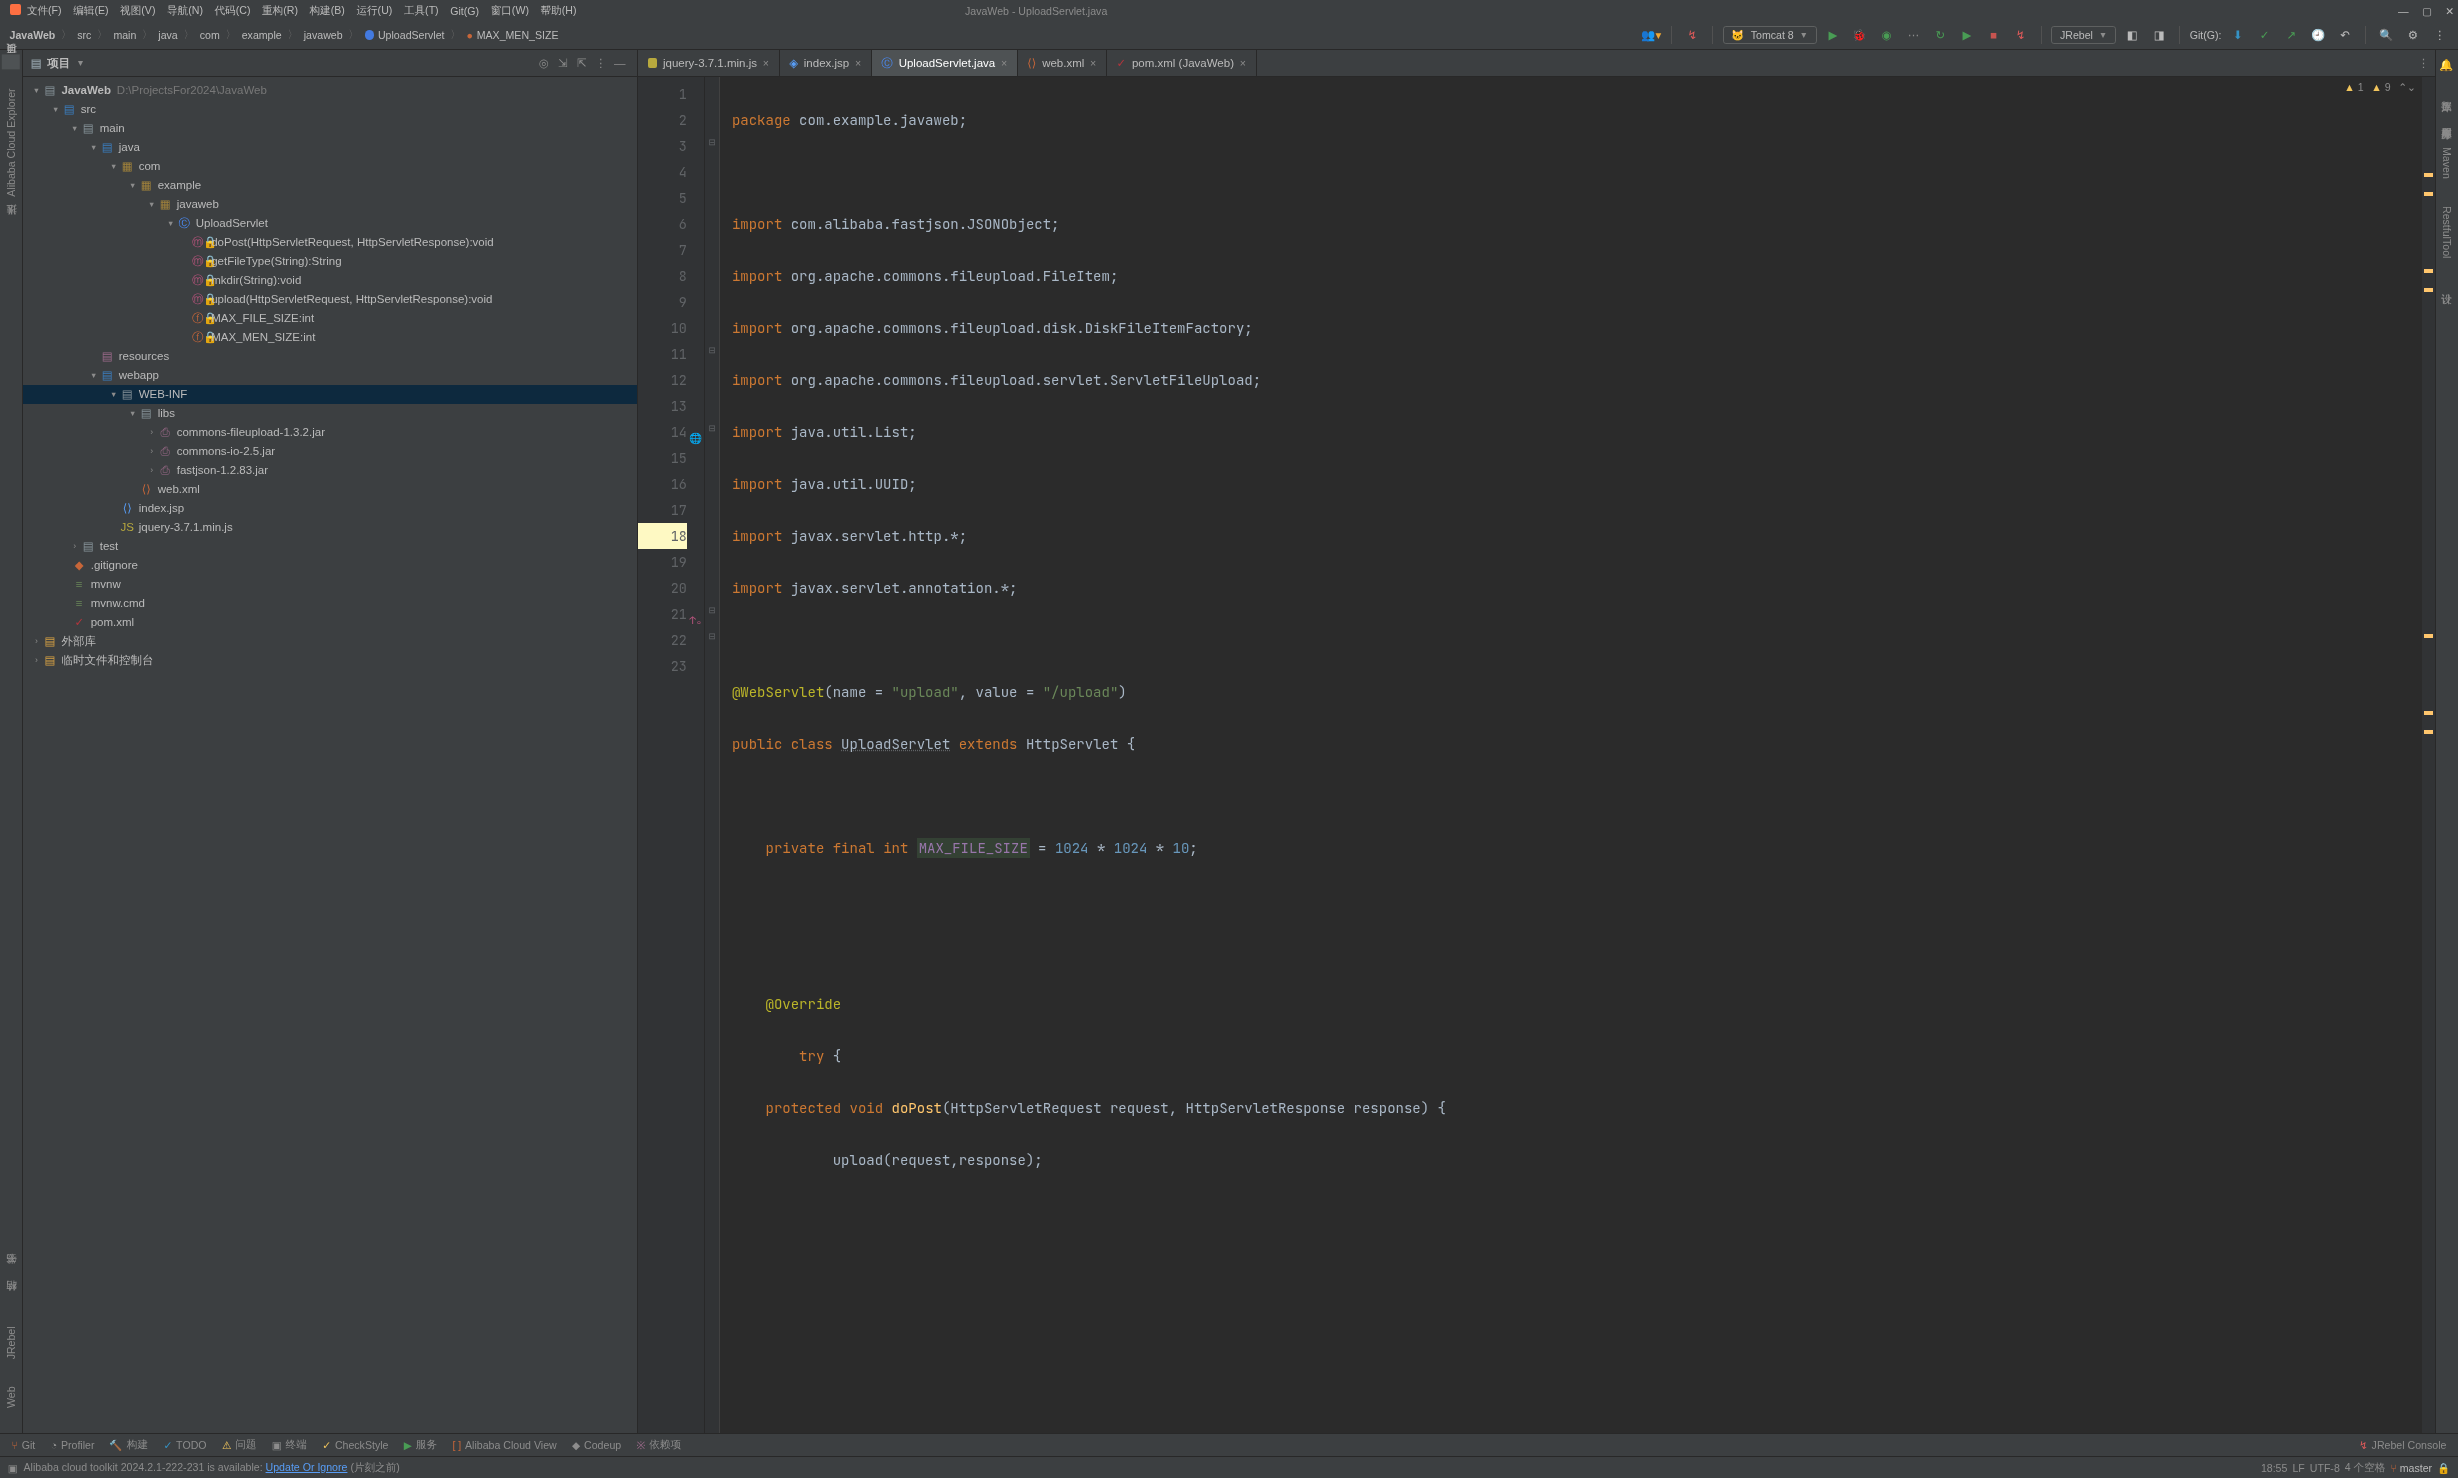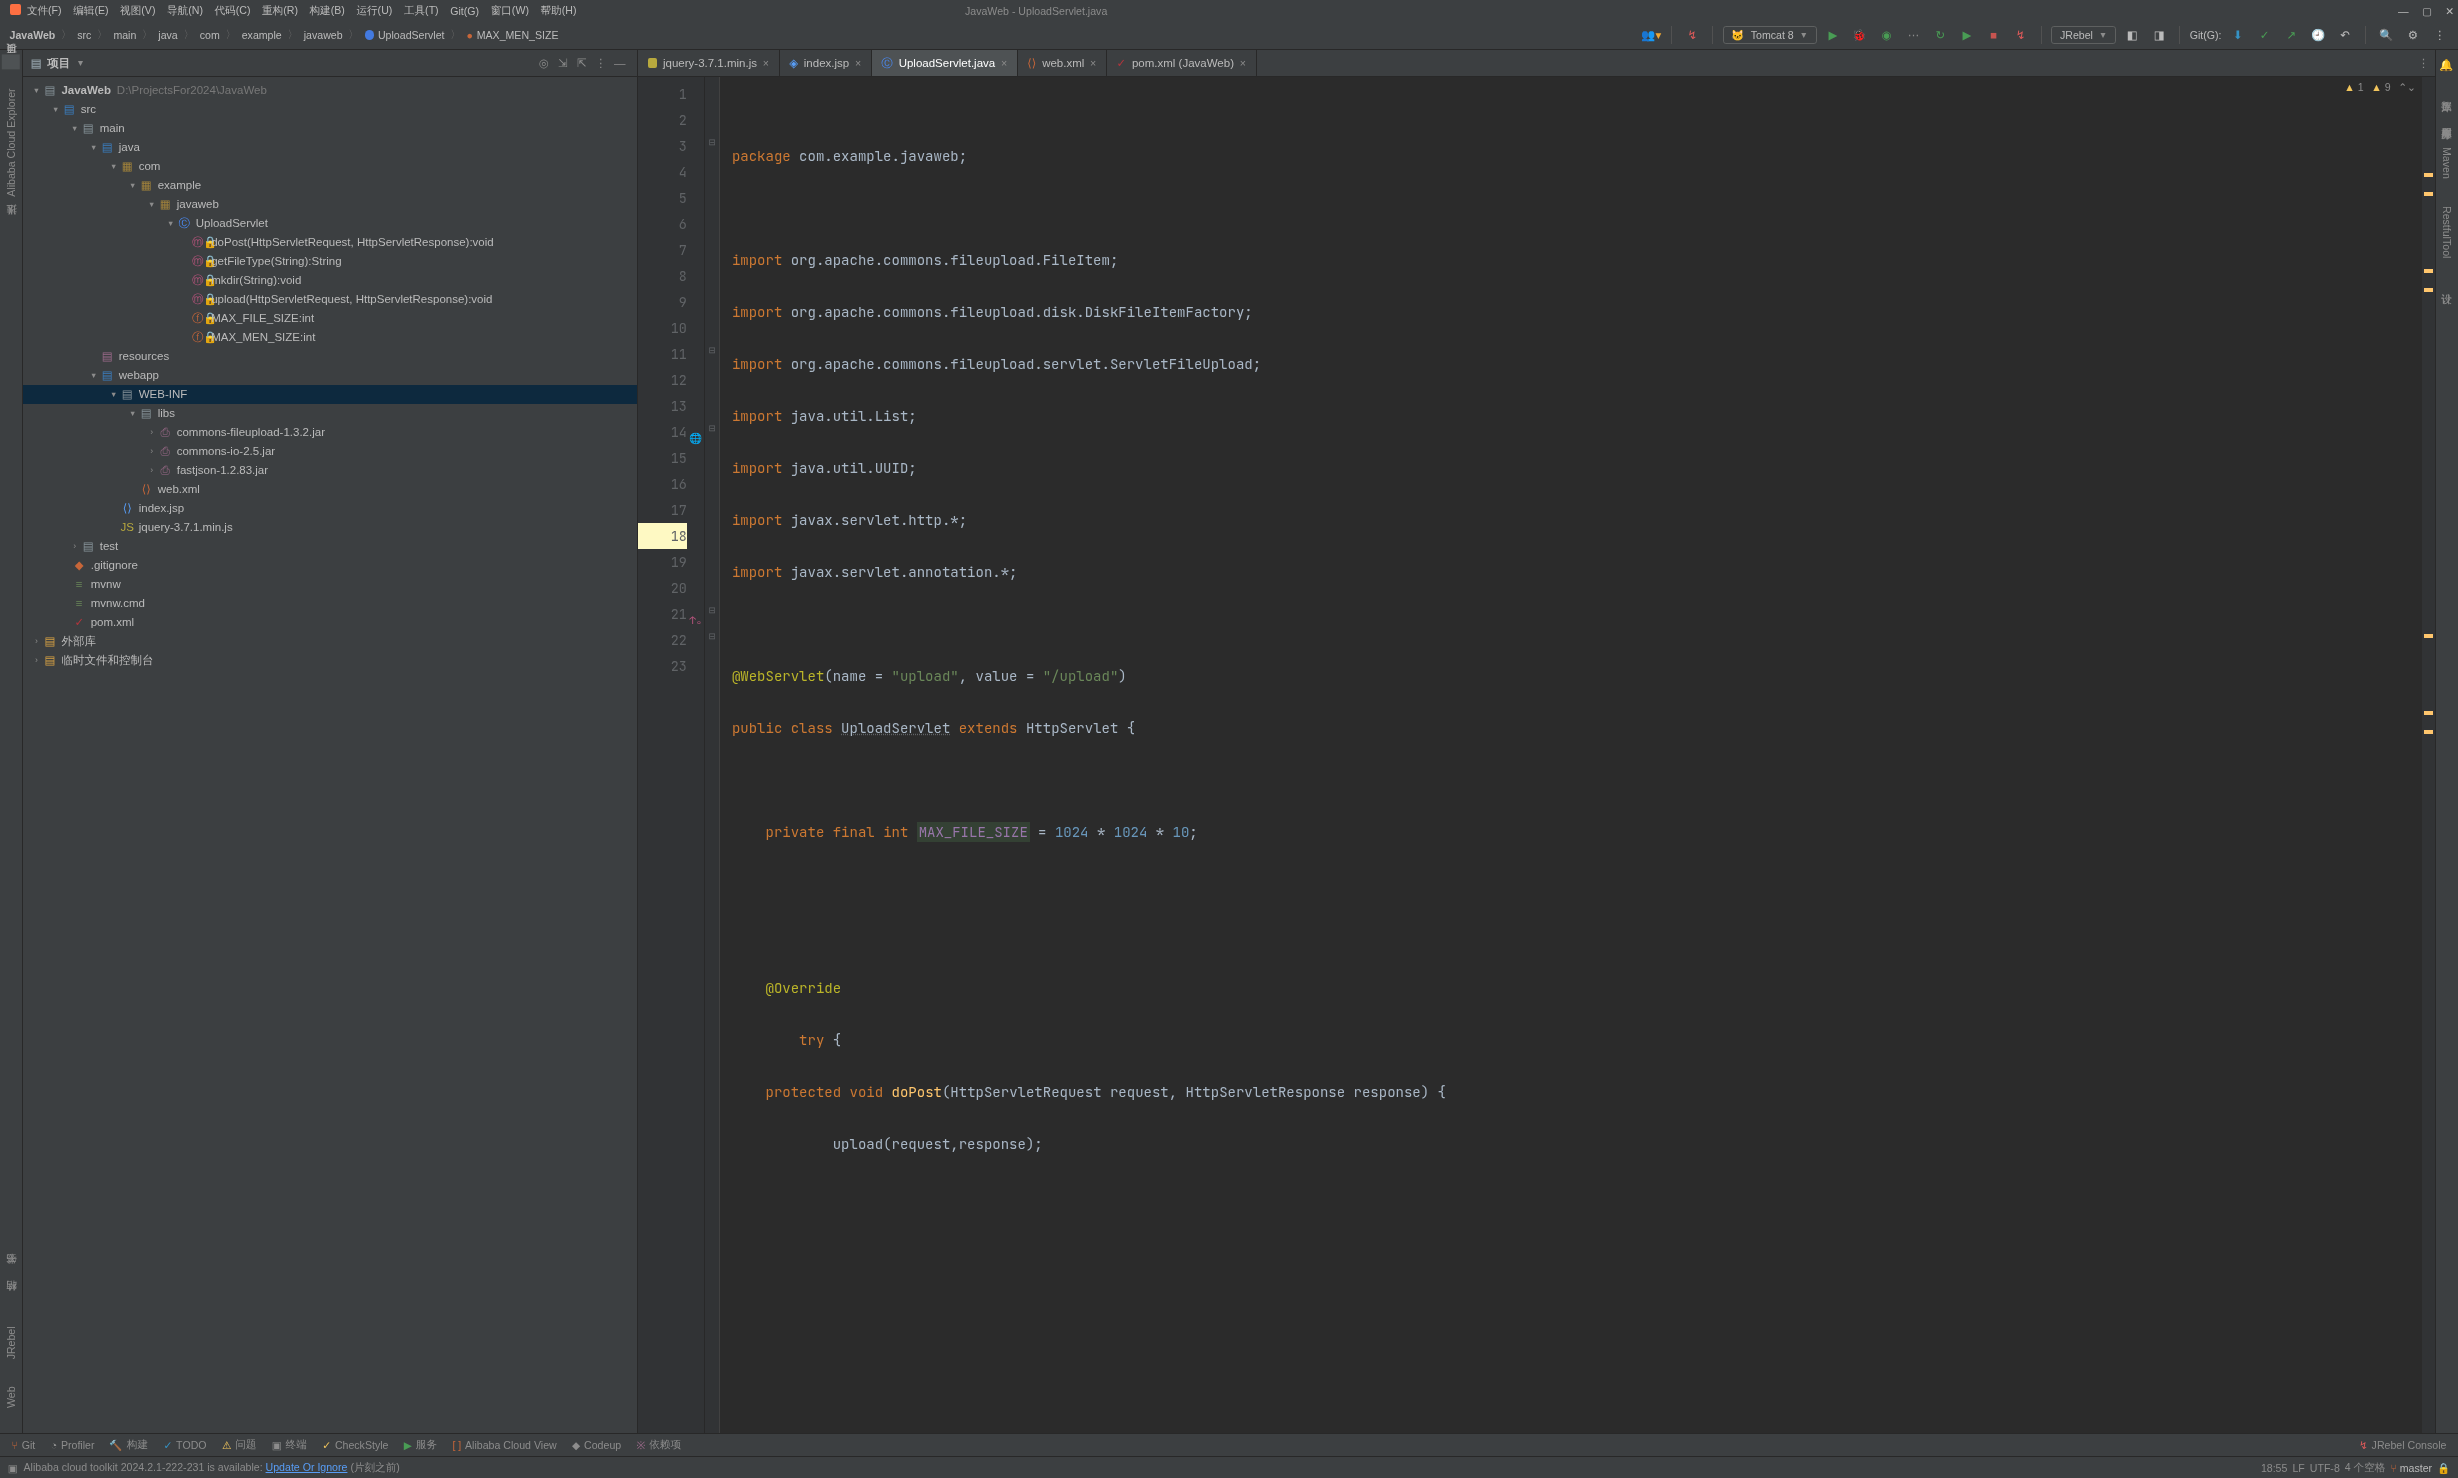--- a/index.html
+++ b/index.html
@@ -39,21 +39,21 @@
 .tab.active { background: #4e5254; color: #fff; }
 .tab .close { color: #8c8c8c; font-size: 10.6px; }
 .tabs .tabs-spacer { flex: 1; }
 .tab-end-btn { width: 23px; display: flex; align-items: center; justify-content: center; color: #8c8c8c; }
 .editor-body { flex: 1; display: flex; min-height: 0; position: relative; }
 .gutter { width: 67px; background: #313335; color: #606366; text-align: right; padding-top: 3.8px; font-family: "JetBrains Mono", Consolas, monospace; font-size: 13.4px; line-height: 26px; padding-right: 17.3px; border-right: 1px solid #282828; }
 .gutter .gline { height: 26px; position: relative; }
 .gutter .gutter-icon { position: absolute; right: -15.4px; top: 5.8px; font-size: 10.6px; }
 .fold-gutter { width: 15.4px; background: #313335; border-right: 1px solid #414141; }
 .fold-gutter .fline { height: 26px; display: flex; align-items: center; justify-content: center; color: #606366; font-size: 8.6px; }
-.code { flex: 1; font-family: "JetBrains Mono", Consolas, monospace; font-size: 14px; line-height: 26px; padding: 3.8px 0 0 11.5px; white-space: pre; overflow: hidden; margin-top: 36px; }
+.code { flex: 1; font-family: "JetBrains Mono", Consolas, monospace; font-size: 14px; line-height: 26px; padding: 3.8px 0 0 11.5px; white-space: pre; overflow: hidden; }
 .code .cline { height: 26px; }
 .code .cline.current { background: #323232; }
 .kw { color: #cc7832; }
 .str { color: #6a8759; }
 .num { color: #6897bb; }
 .ann { color: #bbb529; }
 .pun { color: #a9b7c6; }
 .id { color: #a9b7c6; }
 .cls { color: #a9b7c6; text-decoration: underline dotted #606366; }
 .highlight-field { background: #344134; color: #9876aa; padding: 1px 1.9px; }
@@ -448,20 +448,21 @@
             <div class="fline"></div>
             <div class="fline"></div>
             <div class="fline"></div>
           <div class="fline">⊟</div>
           <div class="fline">⊟</div>
             <div class="fline"></div>
         </div>
         <div class="code">
 <div class="cline"><span class="kw">package</span> <span class="id">com.example.javaweb</span><span class="pun">;</span></div>
 <div class="cline"></div>
+<div class="cline"><span class="kw">import</span> <span class="id">com.alibaba.fastjson.JSONObject</span><span class="pun">;</span></div>
 <div class="cline"><span class="kw">import</span> <span class="id">org.apache.commons.fileupload.FileItem</span><span class="pun">;</span></div>
 <div class="cline"><span class="kw">import</span> <span class="id">org.apache.commons.fileupload.disk.DiskFileItemFactory</span><span class="pun">;</span></div>
 <div class="cline"><span class="kw">import</span> <span class="id">org.apache.commons.fileupload.servlet.ServletFileUpload</span><span class="pun">;</span></div>
 <div class="cline"><span class="kw">import</span> <span class="id">java.util.List</span><span class="pun">;</span></div>
 <div class="cline"><span class="kw">import</span> <span class="id">java.util.UUID</span><span class="pun">;</span></div>
 <div class="cline"><span class="kw">import</span> <span class="id">javax.servlet.http.*</span><span class="pun">;</span></div>
 <div class="cline"><span class="kw">import</span> <span class="id">javax.servlet.annotation.*</span><span class="pun">;</span></div>
 <div class="cline"></div>
 <div class="cline"><span class="ann">@WebServlet</span><span class="pun">(</span><span class="id">name = </span><span class="str">"upload"</span><span class="id">, value = </span><span class="str">"/upload"</span><span class="pun">)</span></div>
 <div class="cline"><span class="kw">public</span> <span class="kw">class</span> <span class="cls">UploadServlet</span> <span class="kw">extends</span> <span class="id">HttpServlet</span> <span class="pun">{</span></div>

